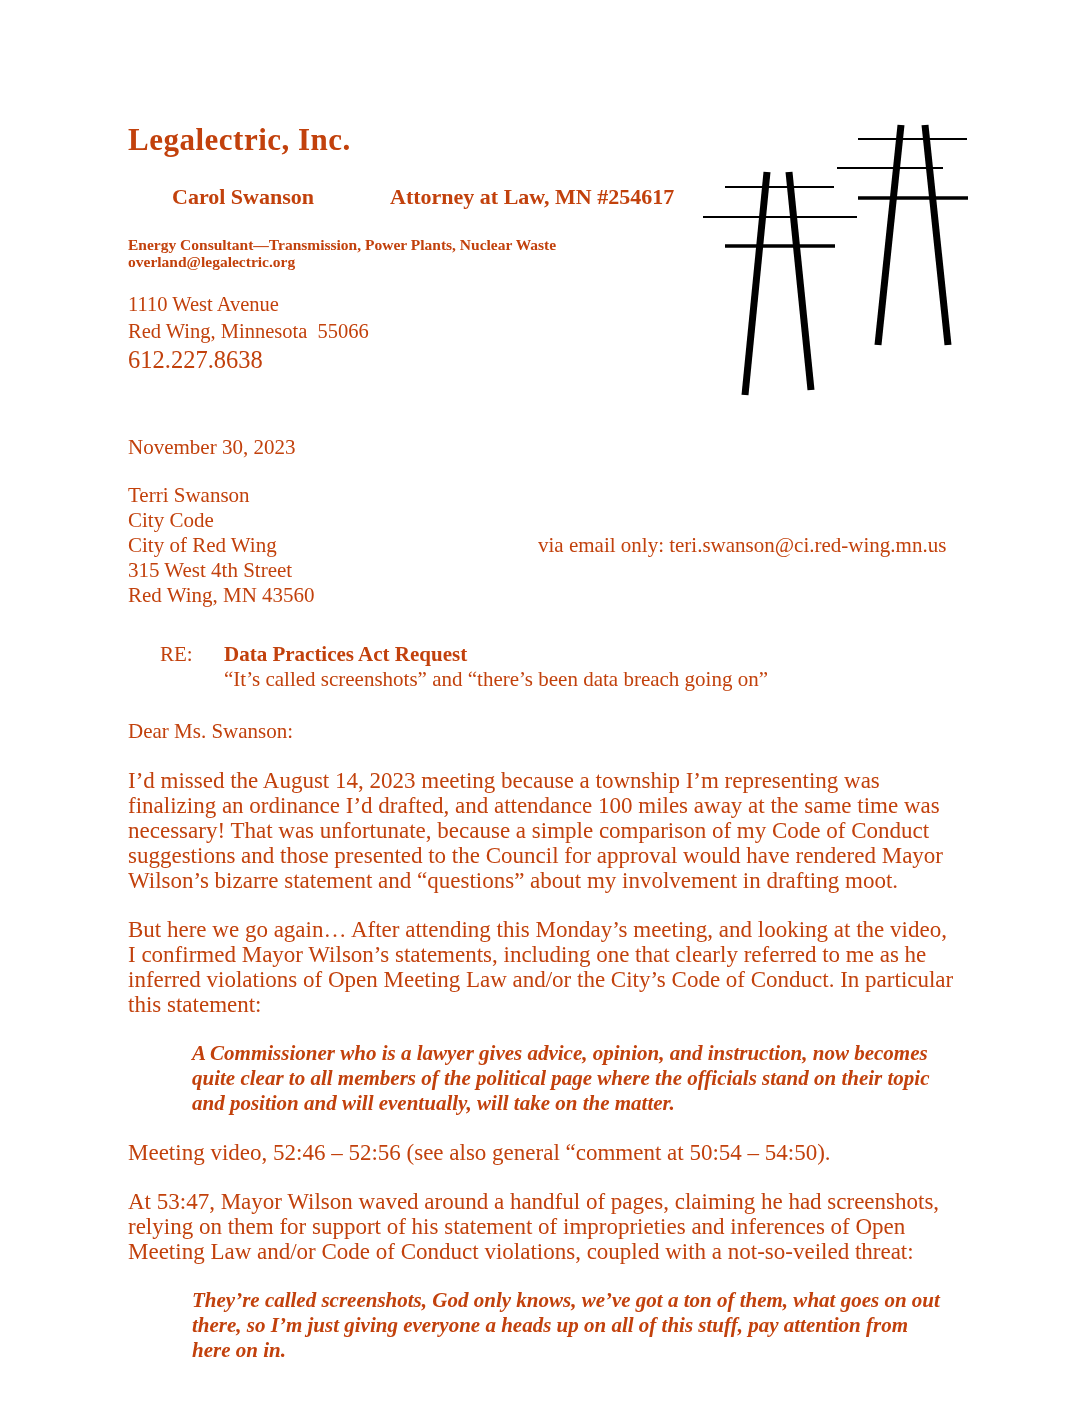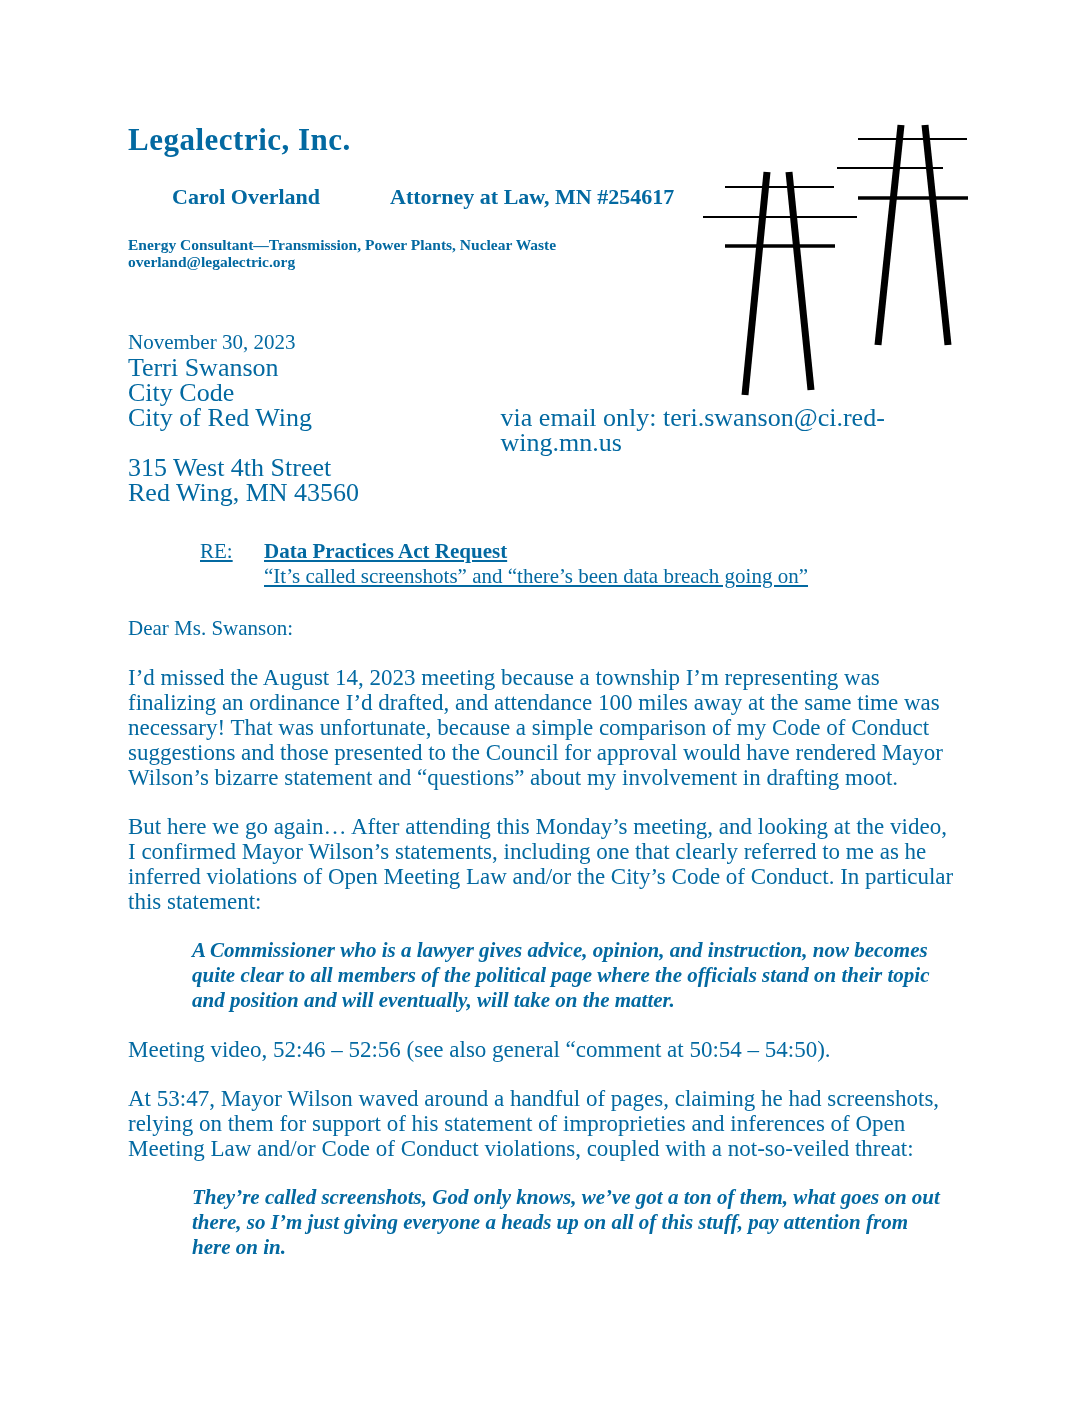--- a/index.html
+++ b/index.html
@@ -5,21 +5,21 @@
   html, body {
     margin: 0;
     padding: 0;
     background: #ffffff;
   }
   .page {
     position: relative;
     width: 1088px;
     height: 1408px;
     background: #ffffff;
-    color: #0369a1;
+    color: #c2410c;
     font-family: "Liberation Serif", serif;
     overflow: hidden;
   }
   .content {
     position: absolute;
     left: 128px;
     top: 122px;
     width: 832px;
   }
   
@@ -60,26 +60,26 @@
     font-size: 20.5px;
     line-height: 27px;
     white-space: pre-wrap;
   }
   .phone {
     font-size: 24.5px;
     line-height: 30px;
   }
   
   .date { margin-top: 60px; font-size: 21px; line-height: 25px; }
-  .recipient-block { font-size: 26px; line-height: 25px; }
+  .recipient-block { margin-top: 23px; font-size: 21px; line-height: 25px; }
   .recipient-line { white-space: pre-wrap; }
   .city-row { display: flex; }
   .city-row .recipient-line { width: 410px; }
   .via-note { white-space: pre-wrap; }
-  .re-block { margin-top: 34px; margin-left: 72px; font-size: 21px; line-height: 25px; text-decoration: underline; }
+  .re-block { margin-top: 34px; margin-left: 32px; font-size: 21px; line-height: 25px; }
   .re-row { display: flex; }
   .re-label { display: inline-block; width: 64px; }
   .re-subject { font-weight: bold; }
   .re-subtitle { margin-left: 64px; }
   .salutation { margin-top: 27px; font-size: 21px; line-height: 25px; }
   .para {
     margin: 24px 0 0 0;
     font-size: 23px;
     line-height: 25px;
     width: 832px;
@@ -115,25 +115,30 @@
       <line x1="147" y1="58" x2="253" y2="58" stroke-width="2"></line>
       <line x1="168" y1="88" x2="278" y2="88" stroke-width="3.5"></line>
     </g>
   </svg>
 
   <div class="content">
 
     <div>
       <h1 class="company-name">Legalectric, Inc.</h1>
       <div class="attorney-line">
-        <span class="attorney-name">Carol Overland</span><span>Attorney at Law, MN #254617</span>
+        <span class="attorney-name">Carol Swanson</span><span>Attorney at Law, MN #254617</span>
       </div>
       <div class="tagline">Energy Consultant—Transmission, Power Plants, Nuclear Waste</div>
       <div class="letterhead-email">overland@legalectric.org</div>
 
+      <div class="address-block">
+        <div class="address-line">1110 West Avenue</div>
+        <div class="address-line">Red Wing, Minnesota  55066</div>
+        <div class="address-line phone">612.227.8638</div>
+      </div>
     </div>
 
     <div class="date">November 30, 2023</div>
 
     <div class="recipient-block">
       <div class="recipient-line">Terri Swanson</div>
       <div class="recipient-line">City Code</div>
       <div class="city-row">
         <div class="recipient-line">City of Red Wing</div>
         <div class="via-note">via email only: teri.swanson@ci.red-wing.mn.us</div>

